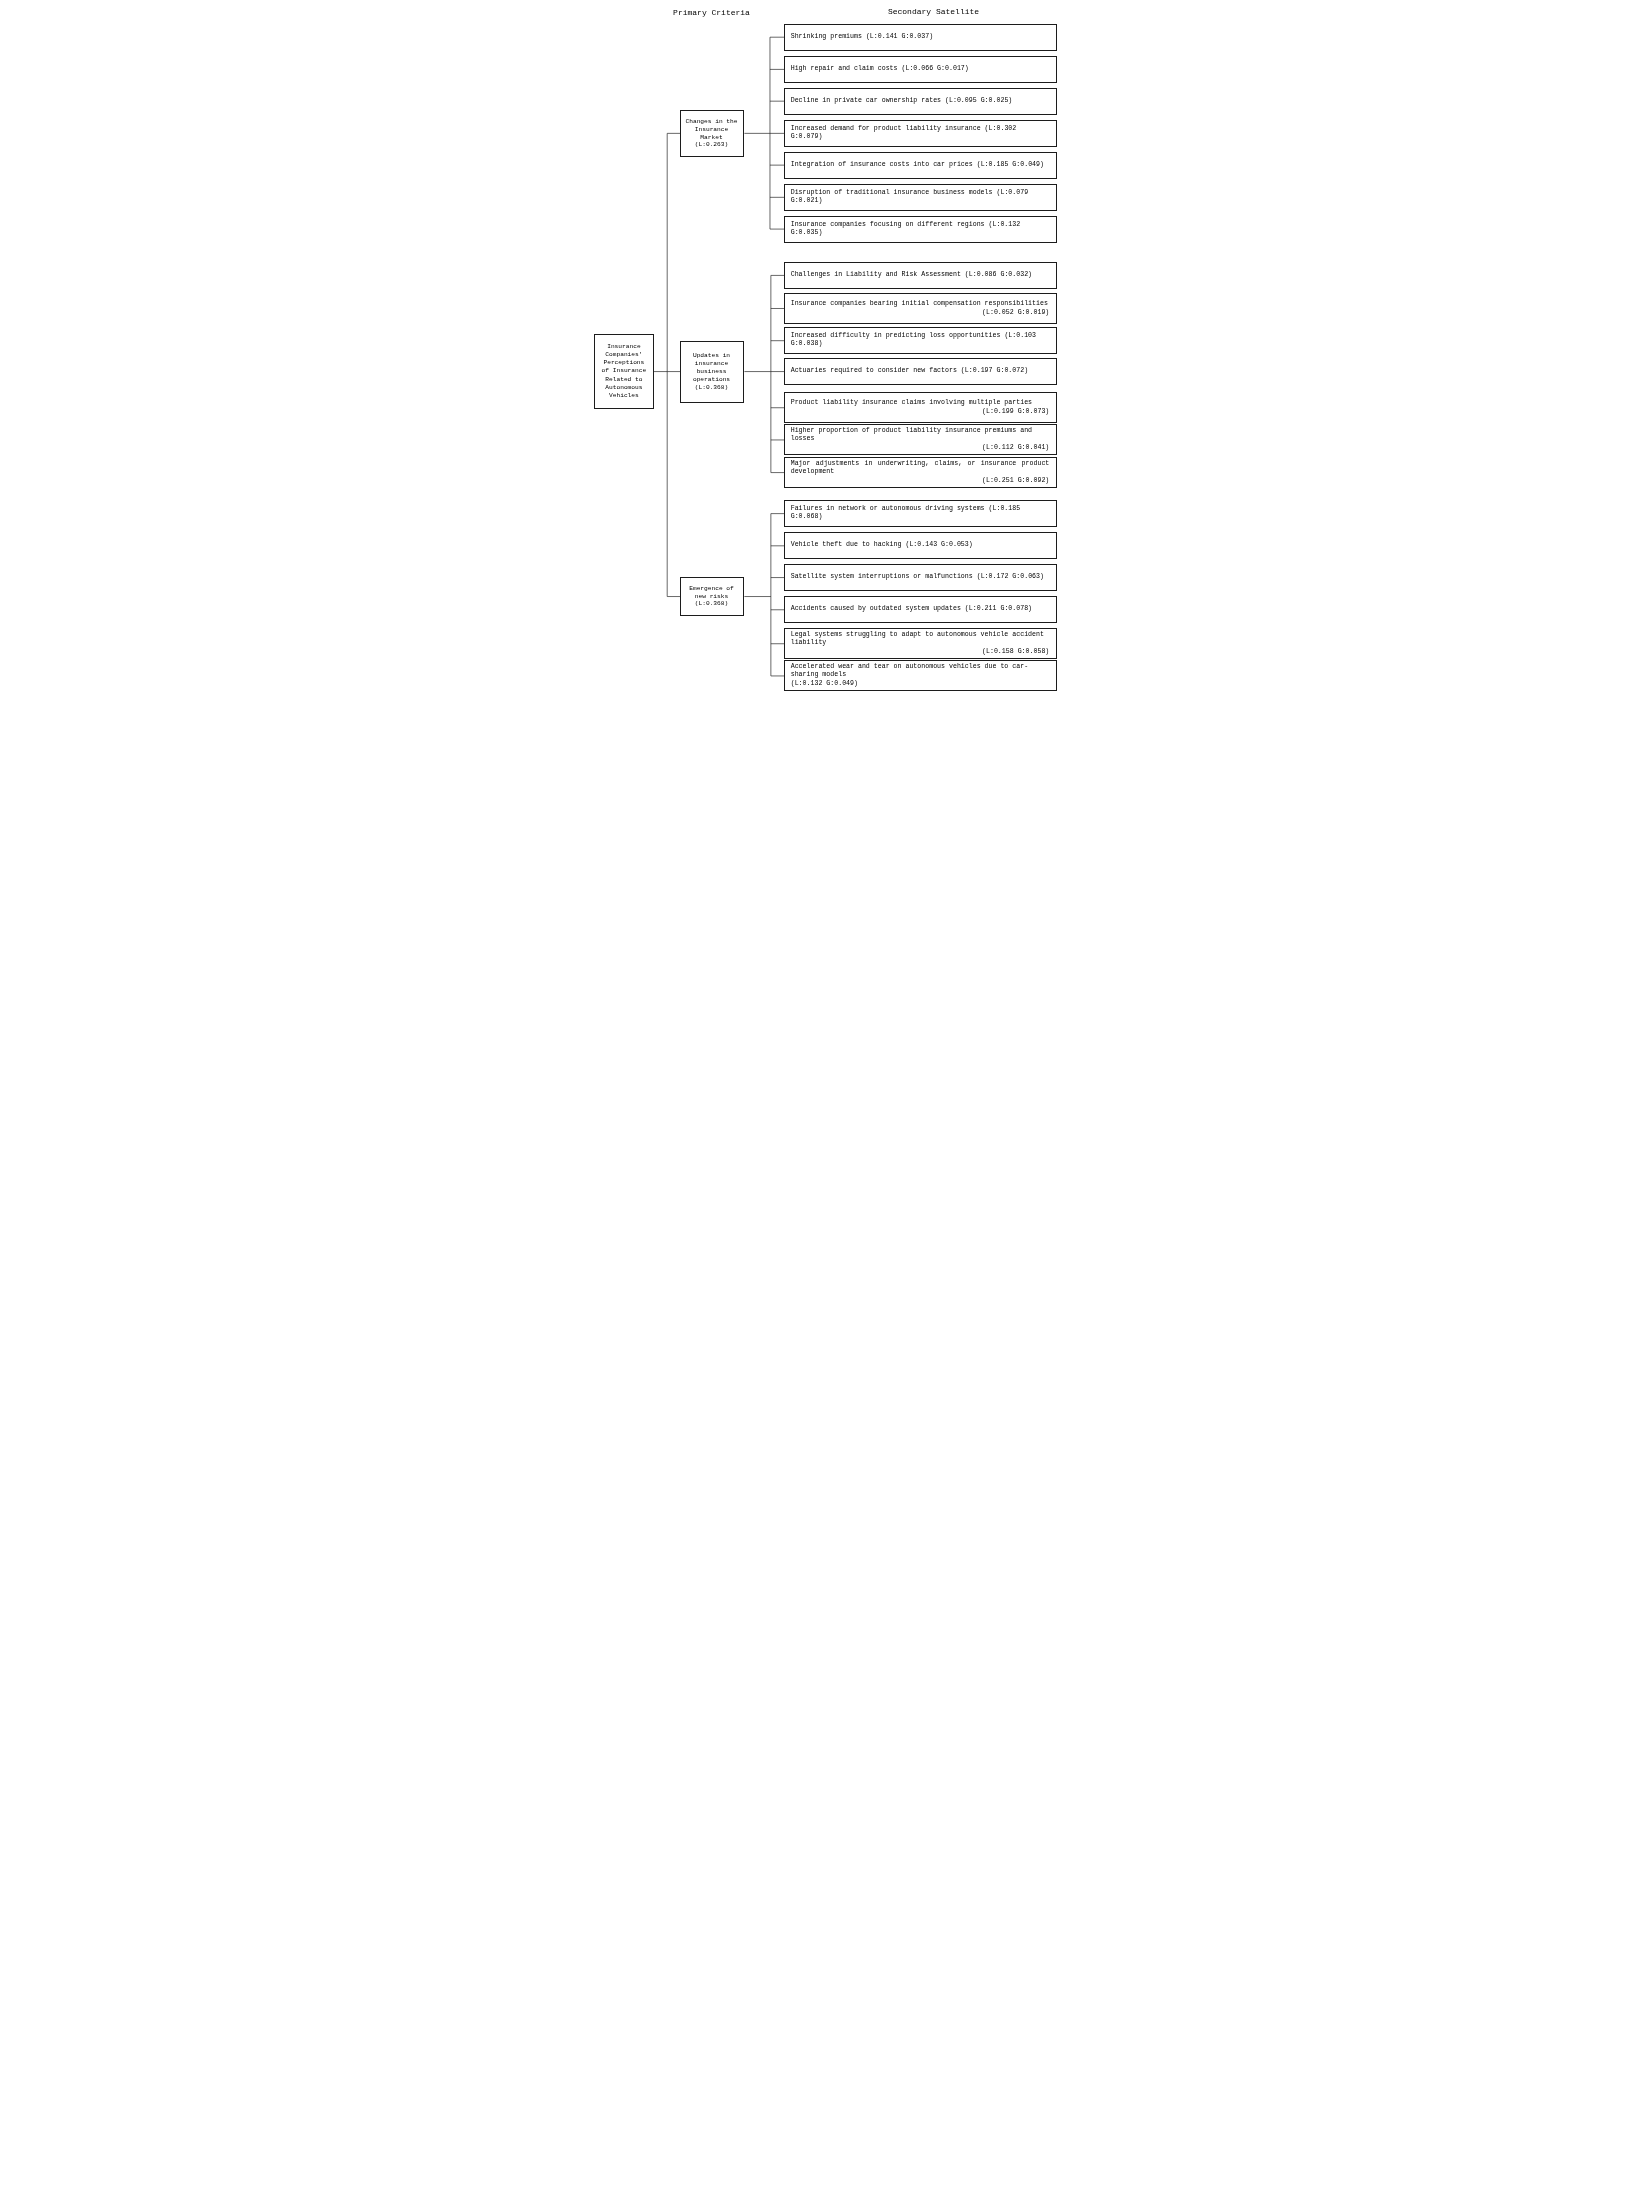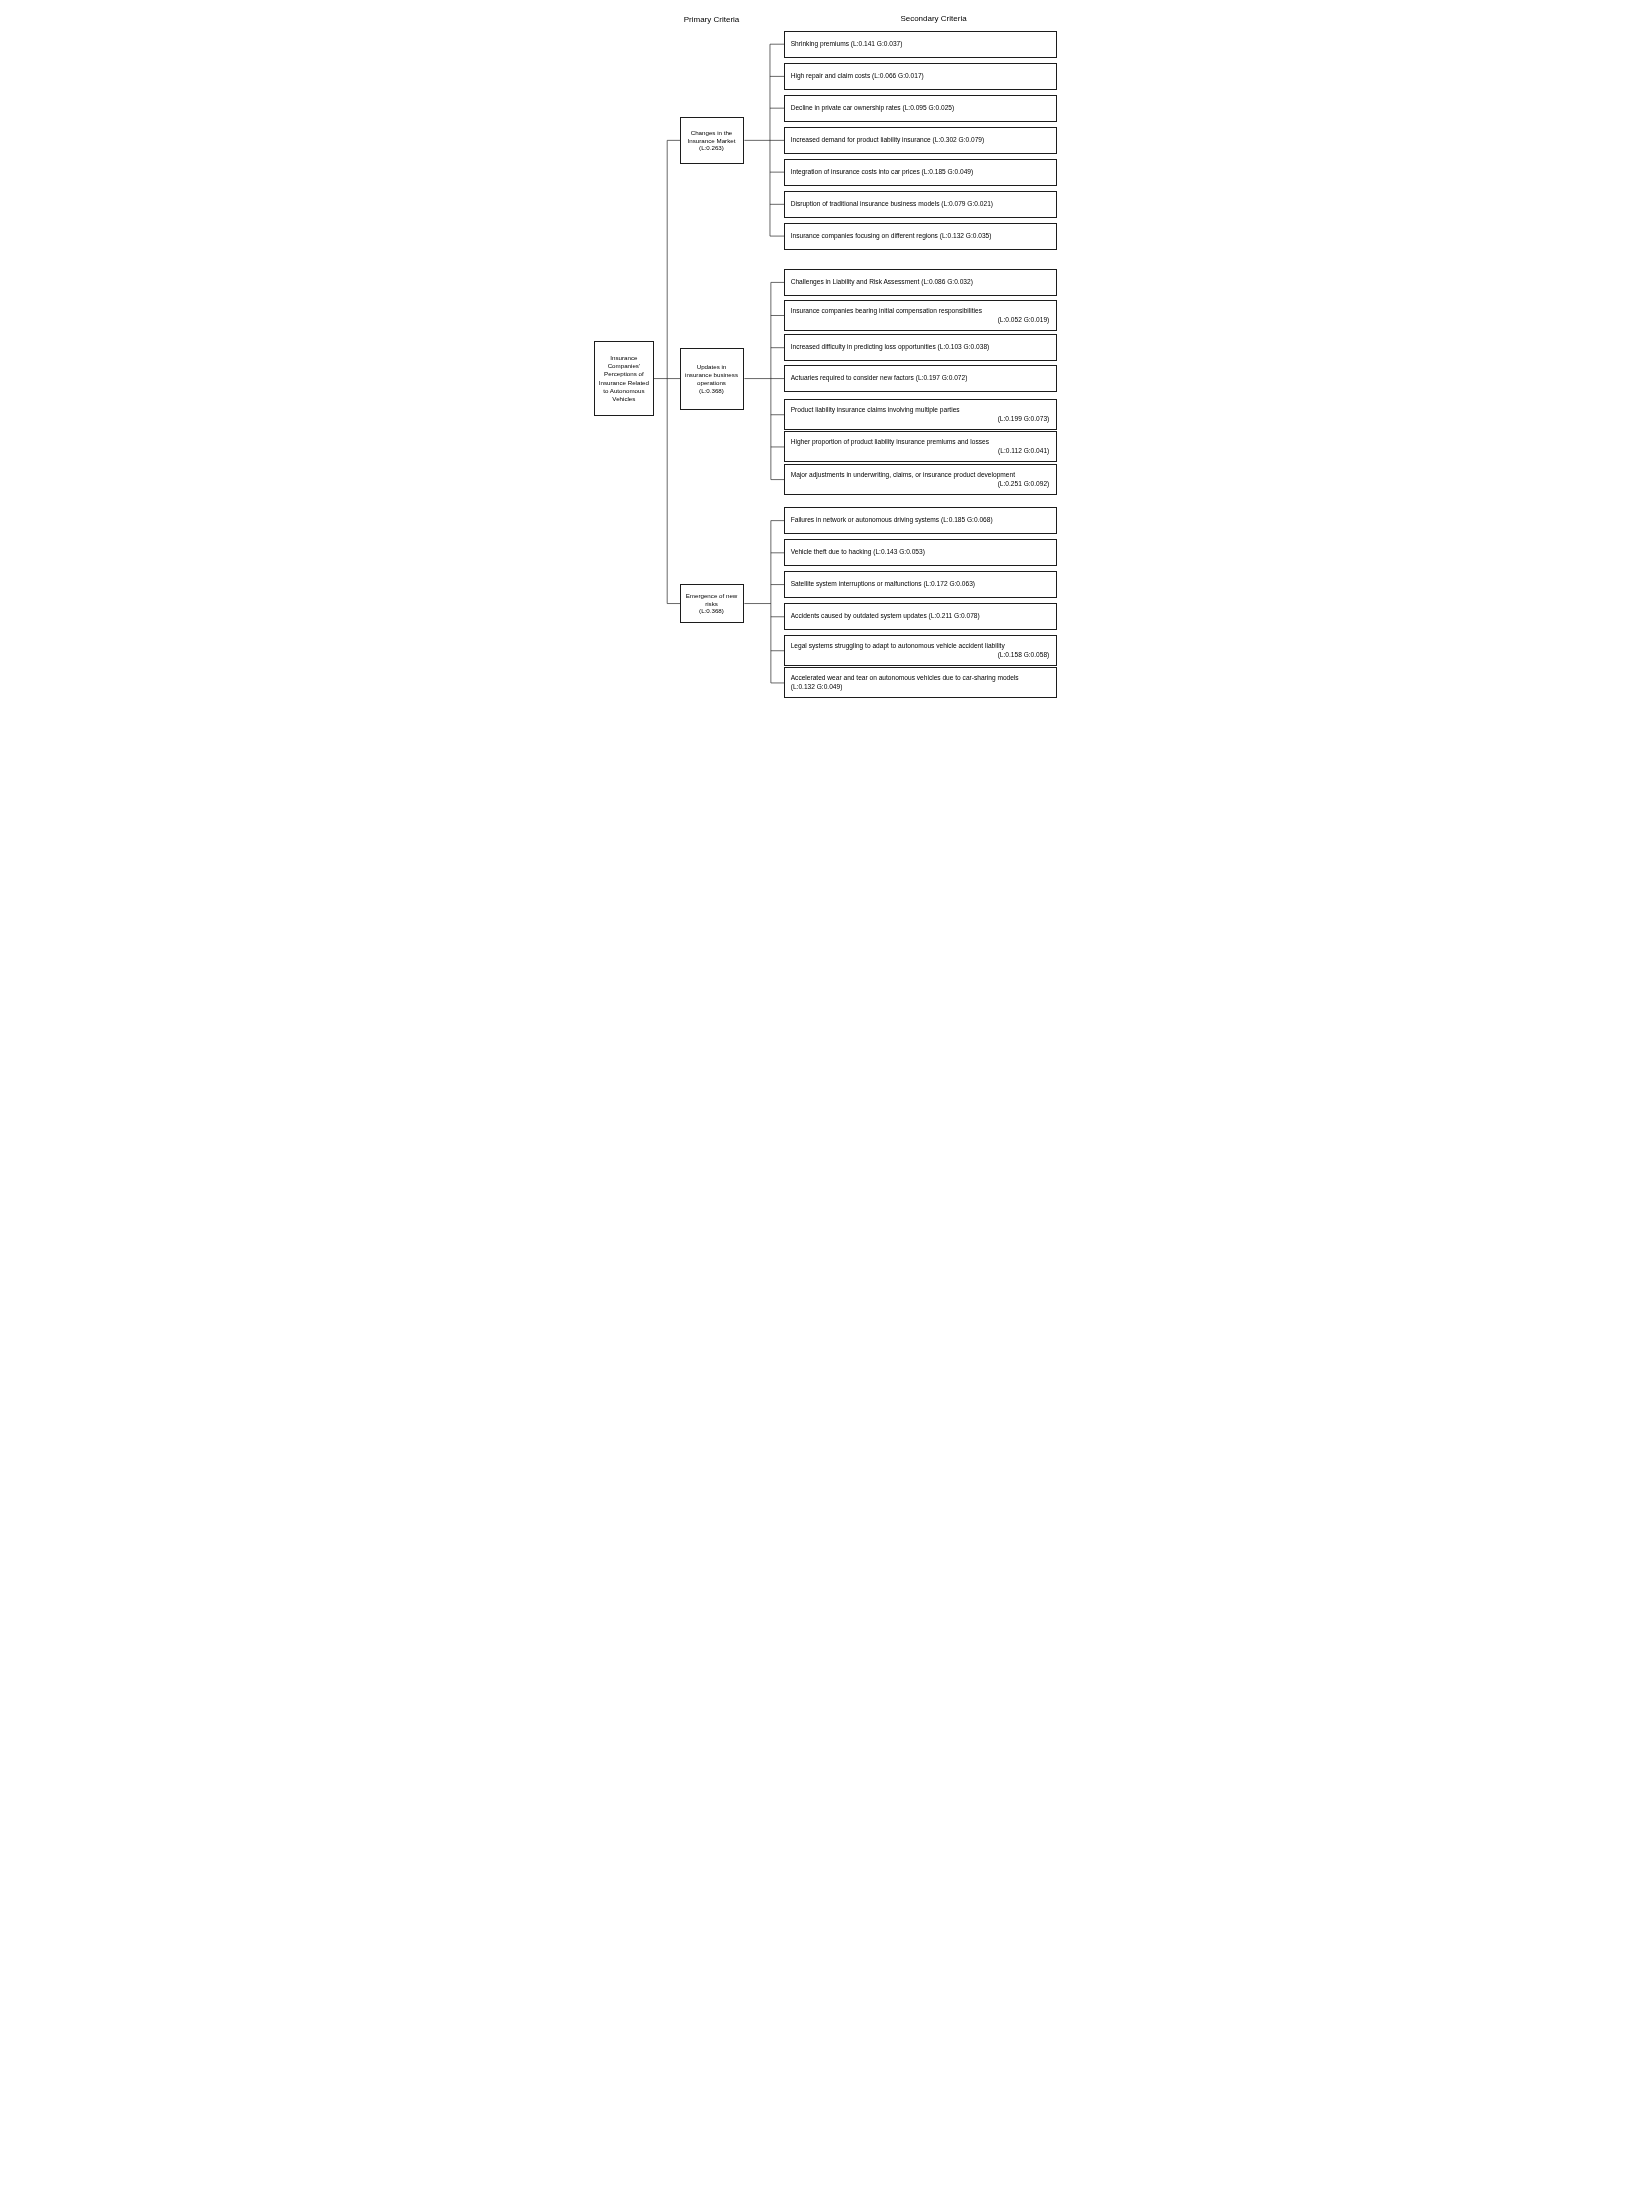--- a/index.html
+++ b/index.html
@@ -1,23 +1,23 @@
 <!DOCTYPE html>
 <html style="font-size:7px"><head>
 <meta charset="utf-8">
 <style>
   html, body { margin: 0; padding: 0; background: #ffffff; }
   .canvas {
     position: relative;
     width: 472px;
     height: 695px;
-    margin: 11px auto;
+    margin: 4px auto;
     background: #ffffff;
     color: #000000;
-    font-family: Liberation Sans, sans-serif;
+    font-family: Liberation Mono, monospace;
   }
   .hdr {
     position: absolute;
     font-size: 8px;
     text-align: center;
     font-weight: 400;
   }
   .hdr-primary { left: 68px; top: 3.5px; width: 108px; }
   .hdr-secondary { left: 258px; top: 2.6px; width: 172px; }
 
@@ -92,21 +92,21 @@
     <line x1="410" y1="1155" x2="410" y2="1523"></line>
     <line x1="410" y1="1155" x2="440" y2="1155"></line>
     <line x1="410" y1="1228" x2="440" y2="1228"></line>
     <line x1="410" y1="1300" x2="440" y2="1300"></line>
     <line x1="410" y1="1373" x2="440" y2="1373"></line>
     <line x1="410" y1="1450" x2="440" y2="1450"></line>
     <line x1="410" y1="1523" x2="440" y2="1523"></line>
   </svg>
 
   <div class="hdr hdr-primary">Primary Criteria</div>
-  <div class="hdr hdr-secondary">Secondary Criteria</div>
+  <div class="hdr hdr-secondary">Secondary Satellite</div>
 
   <div class="box rootbox">
     <div>Insurance Companies' Perceptions of Insurance Related to Autonomous Vehicles</div>
   </div>
 
   <div class="box pbox pbox-1">
     <div>Changes in the Insurance Market</div>
     <div>(L:0.263)</div>
   </div>
   <div class="box pbox pbox-2">

